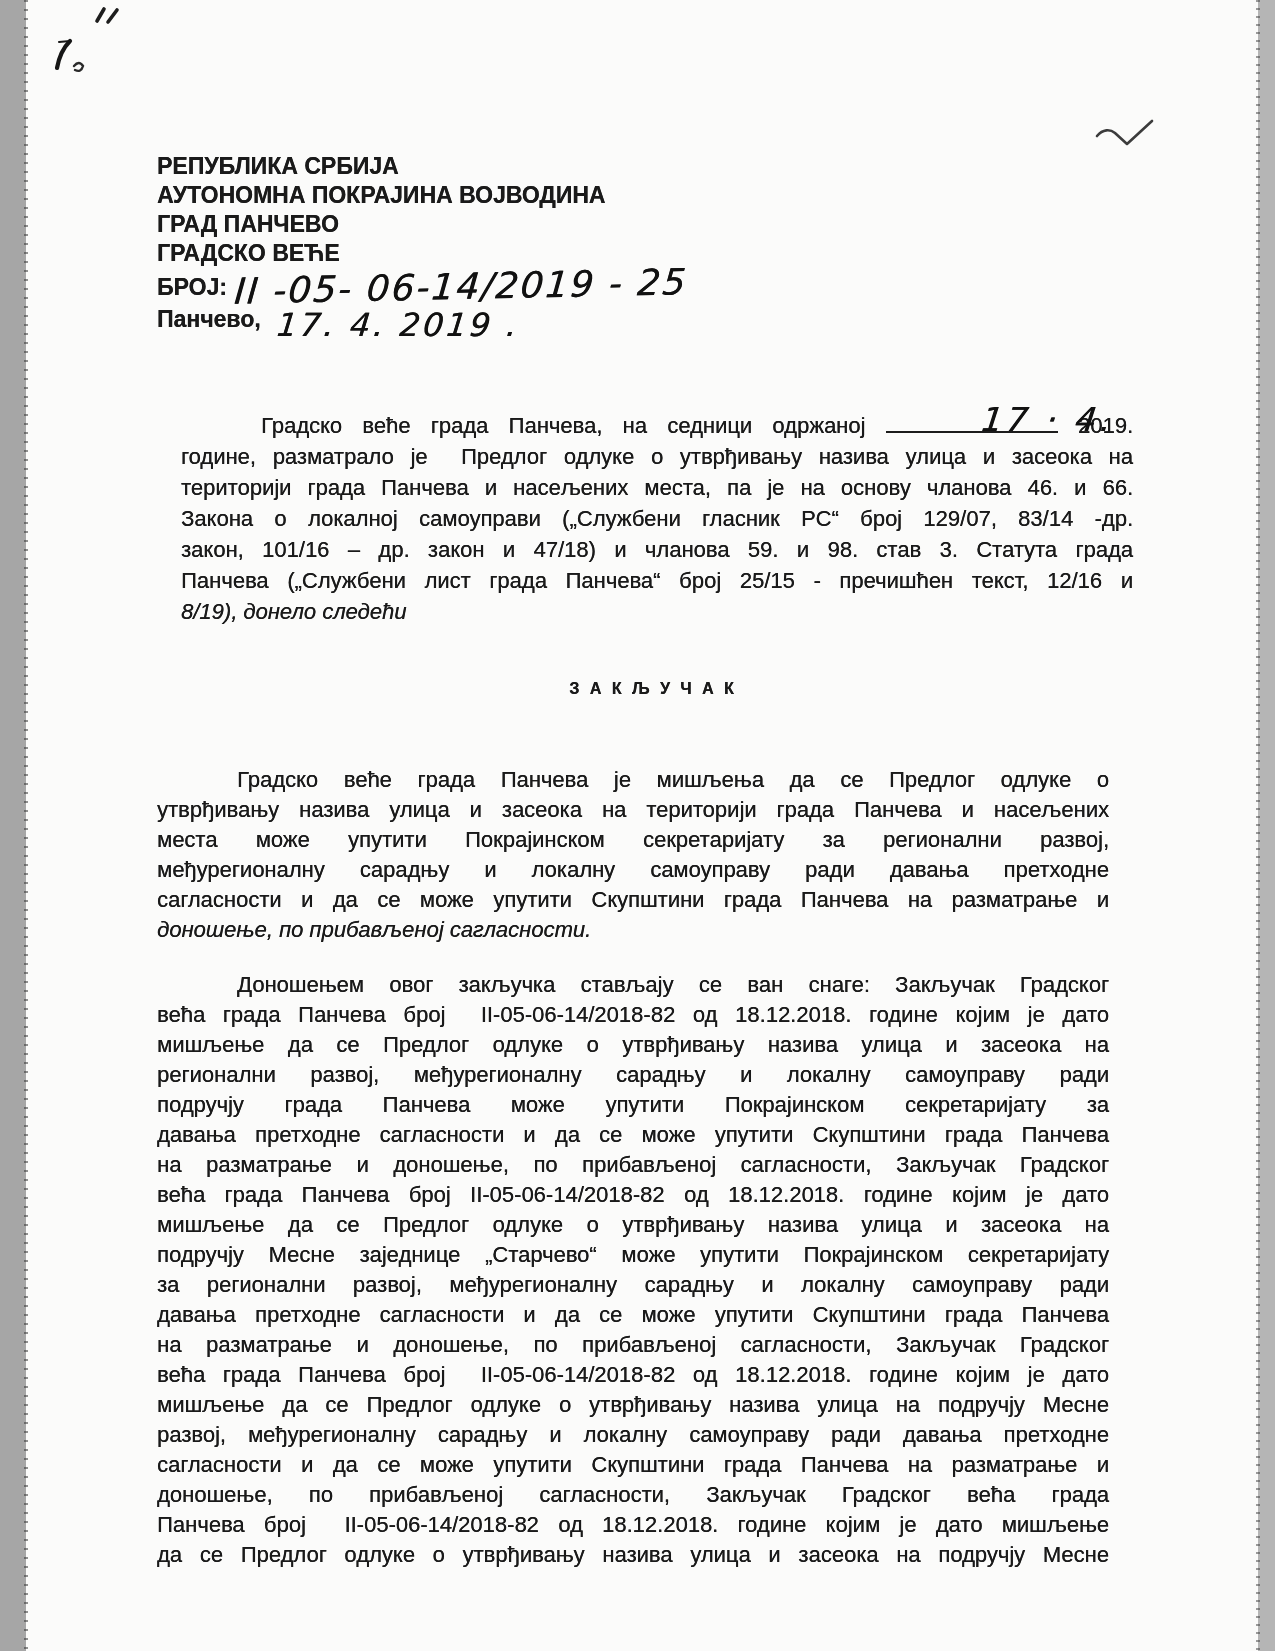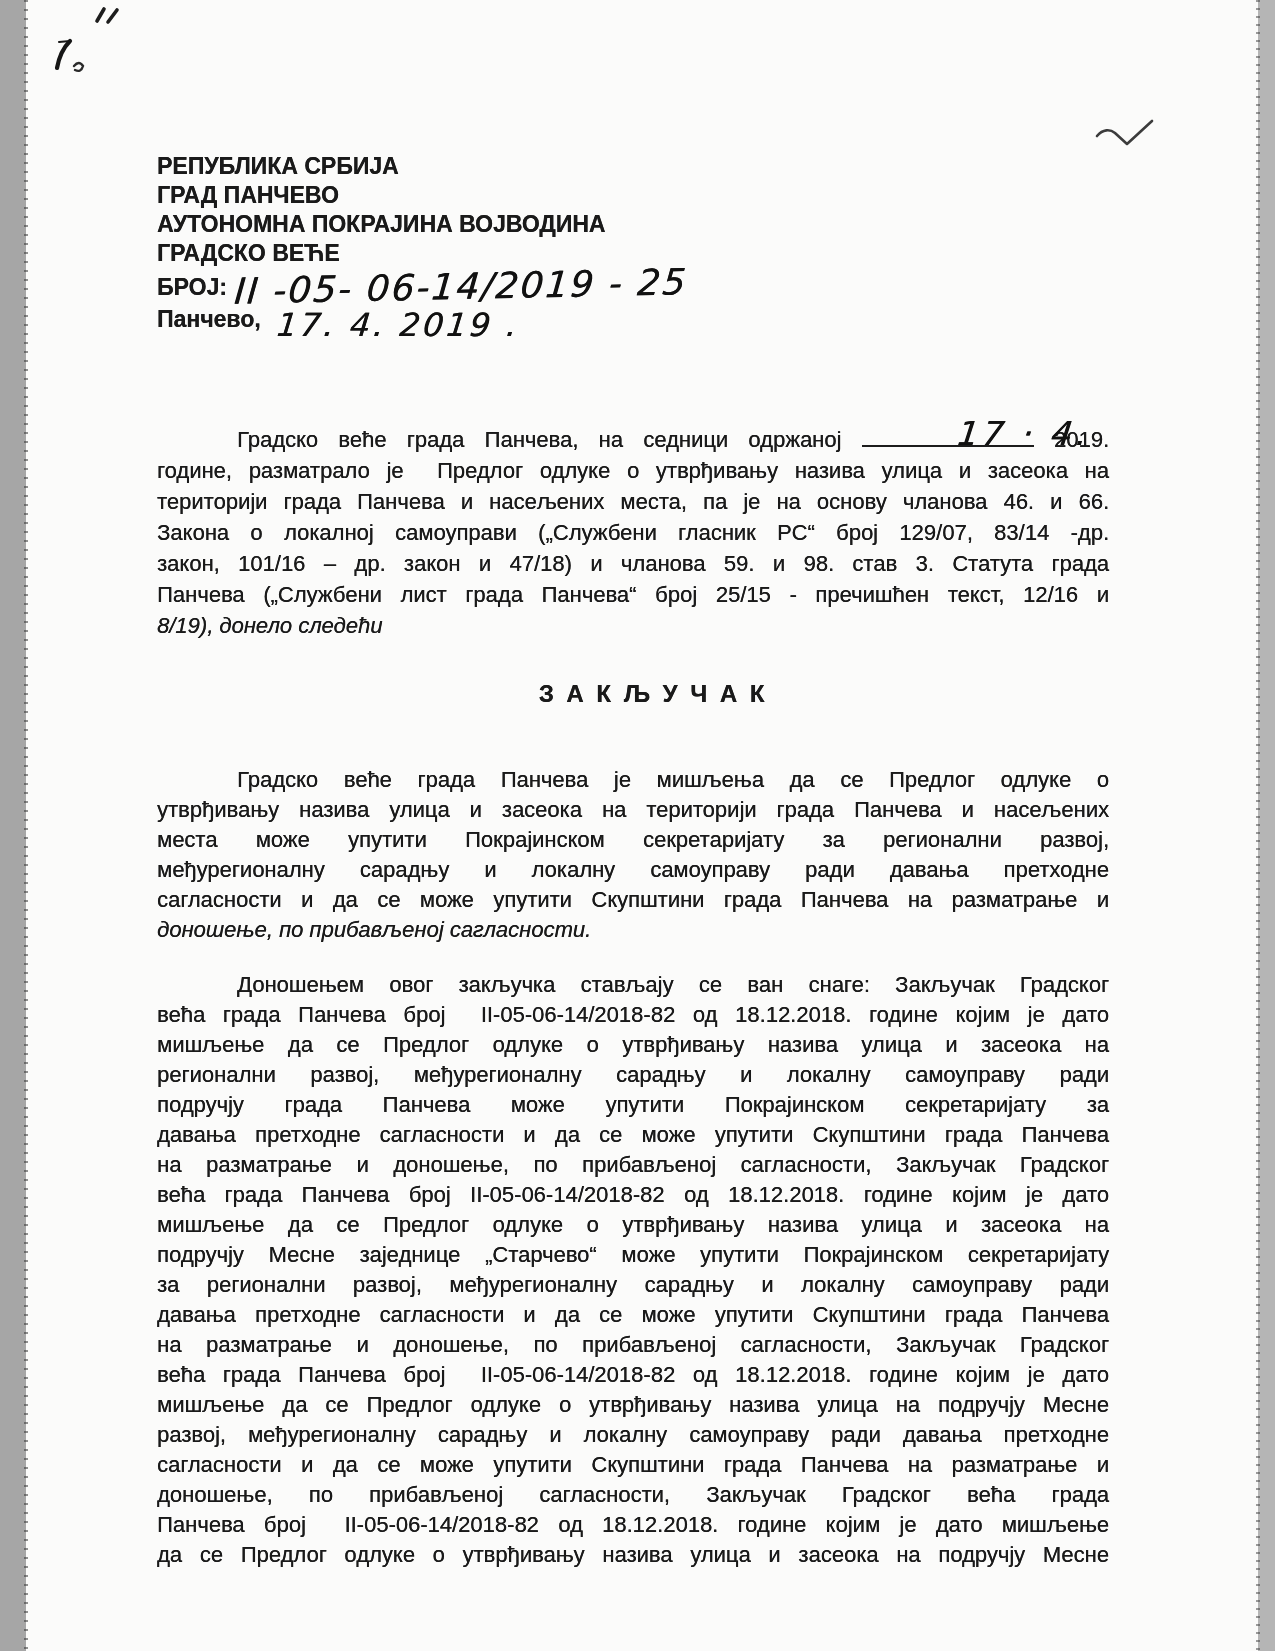--- a/index.html
+++ b/index.html
@@ -26,35 +26,35 @@
   
   .hw { display:inline-block; font-family:"DejaVu Sans", sans-serif; font-style:italic;
         color:#111; text-shadow:0.4px 0 0 currentColor; }
   .hw-broj { font-size:36px; letter-spacing:2px; margin-left:8px; position:relative; top:4px;
              transform:skewX(-6deg) rotate(-1.2deg); font-weight:400; }
   .hw-date { font-size:32px; letter-spacing:3px; margin-left:16px; position:relative; top:9px;
              transform:skewX(-6deg); font-weight:400; }
 
   
   .para { position:absolute; left:157px; width:952px; font-size:22px; }
-  .intro { top:424px; line-height:31px; }
+  .intro { top:410px; line-height:31px;margin-left:24px; }
   .para2 { top:765px; line-height:30px; }
   .para3 { top:970px; line-height:30px; }
   .tline { text-align:justify; text-align-last:justify; }
   .tlast { text-align-last:left;font-style:italic; }
   .indent-first .tline:first-child { text-indent:80px; }
   .line1 { text-indent:80px; }
 
   .hw-slot { display:inline-block; width:172px; height:12px; border-bottom:2px solid #1c1c1c;
              position:relative; }
   .hw-session { position:absolute; left:16px; bottom:-4px; font-size:33px; letter-spacing:4px;
                 white-space:nowrap; transform:skewX(-7deg); }
 
   .heading { position:absolute; left:157px; top:680px; width:952px; padding-left:40px;
-             box-sizing:border-box; text-align:center; font-weight:bold; font-size:24px;
+             box-sizing:border-box; text-align:center; font-weight:bold; font-size:16px;
              letter-spacing:3px; }
 </style>
 </head>
 <body>
 
 <div id="page">
 
   <div class="edge-left"></div>
   <div class="edge-left-speckle"></div>
   <div class="edge-right"></div>
@@ -71,22 +71,22 @@
     <path d="M26 28 q 5 -6 9 0 q -2 7 -8 4" stroke="#2a2a2a" stroke-width="2.4" stroke-linecap="round" fill="none"></path>
   </svg>
 
   <svg class="mark" style="left:1093px; top:112px;" width="70" height="42" viewBox="0 0 70 42">
     <path d="M4 24 C 10 17, 17 17, 22 21 L 34 32 L 59 9" stroke="#3c3c3c" stroke-width="2.6" stroke-linecap="round" stroke-linejoin="round" fill="none"></path>
   </svg>
 
   <div class="hdr">
     <div>
         <div>РЕПУБЛИКА СРБИЈА</div>
+        <div>АУТОНОМНА ПОКРАЈИНА ВОЈВОДИНА</div>
         <div>ГРАД ПАНЧЕВО</div>
-        <div>АУТОНОМНА ПОКРАЈИНА ВОЈВОДИНА</div>
         <div>ГРАДСКО ВЕЋЕ</div>
       </div>
     <div class="hdr-line">
       <span>БРОЈ:</span><span class="hw hw-broj">II -05- 06-14/2019 - 25</span>
     </div>
     <div class="hdr-line">
       <span>Панчево,</span><span class="hw hw-date">17. 4. 2019 .</span>
     </div>
   </div>
 

